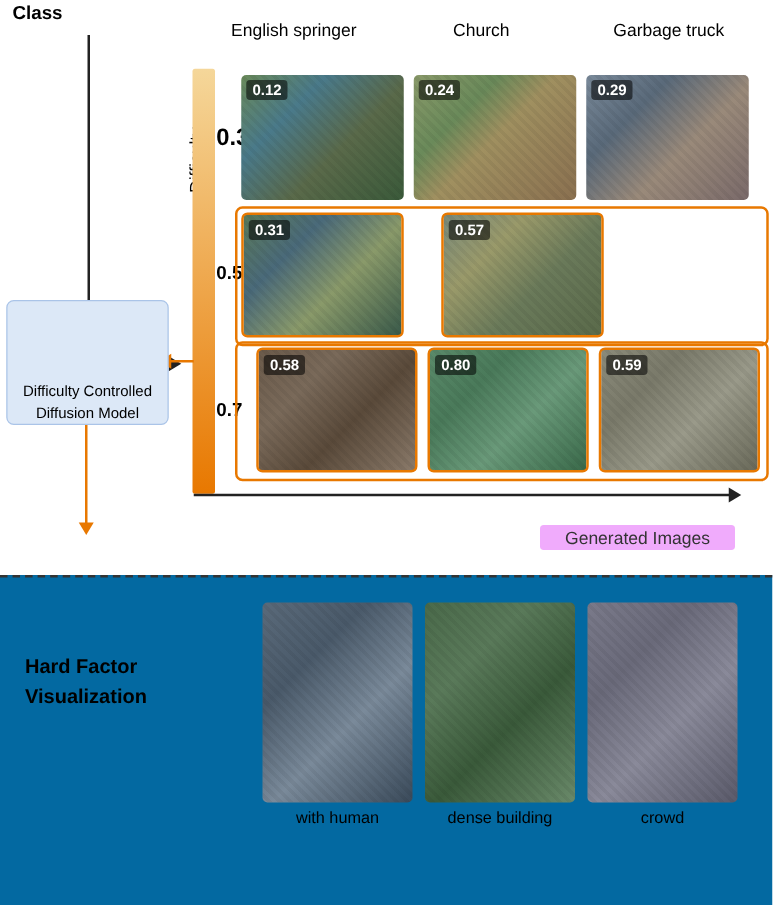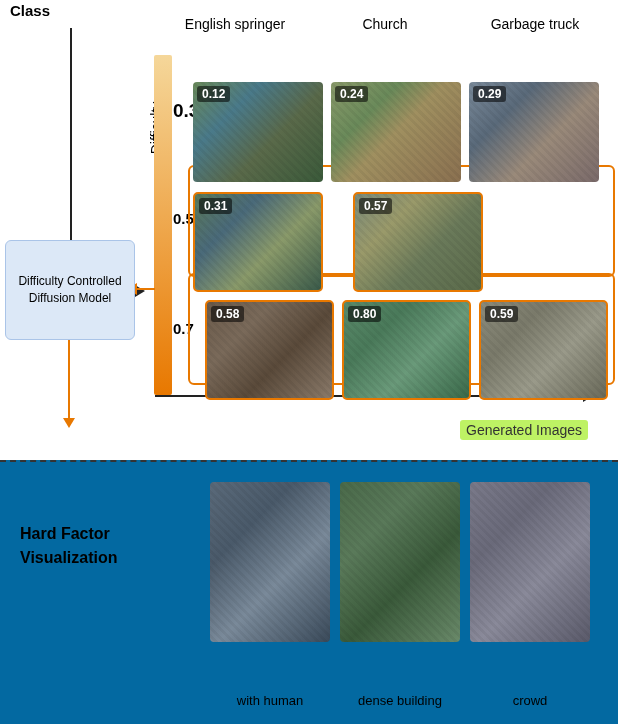--- a/index.html
+++ b/index.html
@@ -80,40 +80,39 @@
     .model-box {
       position: absolute;
       top: 240px;
       left: 5px;
       width: 130px;
       height: 100px;
       background: #dce8f7;
       border: 1.5px solid #aac4e8;
       border-radius: 6px;
       display: flex;
-      align-items: center;
+      align-items: flex-end;
       justify-content: center;
       text-align: center;
       font-size: 12px;
       line-height: 1.4;
     }
 
     
     .diff-03 { position: absolute; top: 100px; left: 173px; font-size: 19px; font-weight: bold; }
     .diff-05 { position: absolute; top: 210px; left: 173px; font-size: 15px; font-weight: bold; }
     .diff-07 { position: absolute; top: 320px; left: 173px; font-size: 15px; font-weight: bold; }
 
     
     .image-row {
       position: absolute;
       left: 193px;
       width: 415px;
       display: flex;
       gap: 8px;
-      margin-top: 22px;
     }
     .row-03 { top: 60px; }
     .row-05 { top: 170px; gap: 30px; }
     .row-07 { top: 278px; padding-left: 12px; }
 
     .img-cell {
       width: 130px;
       height: 100px;
       position: relative;
       border-radius: 4px;
@@ -160,22 +159,22 @@
     .frame-05 { top: 165px; height: 112px; }
     .frame-07 { top: 273px; height: 112px; }
 
     
     .generated-label {
       position: absolute;
       bottom: 20px;
       right: 30px;
       font-size: 14px;
       color: #333;
-      background: #bef264;
-      padding: 2px 6px;
+      background: #f0abfc;
+      padding: 2px 20px;
       border-radius: 3px;
     }
 
     .arrow-horiz-bottom {
       position: absolute;
       top: 395px;
       left: 155px;
       width: 430px;
       height: 2px;
       background: #222;
@@ -312,21 +311,20 @@
         transparent,
         transparent 3px,
         rgba(0,0,0,0.05) 3px,
         rgba(0,0,0,0.05) 6px
       );
     }
 
     .bottom-col {
       display: flex;
       flex-direction: column;
-      gap: 47px;
     }
   </style>
 </head>
 <body>
 
 <div class="top-section">
 
   <div class="class-label">Class</div>
 
   <div class="col-headers">

